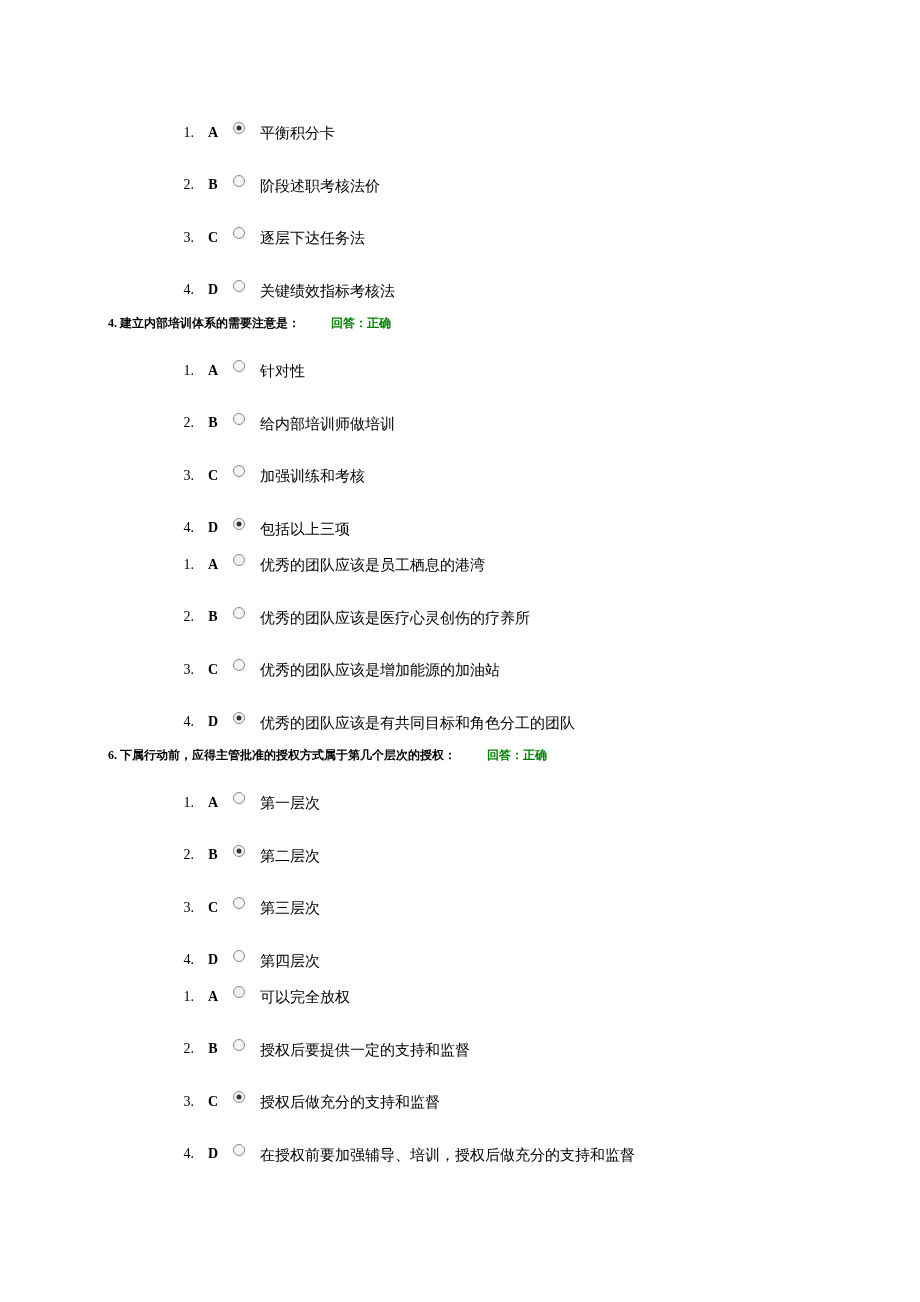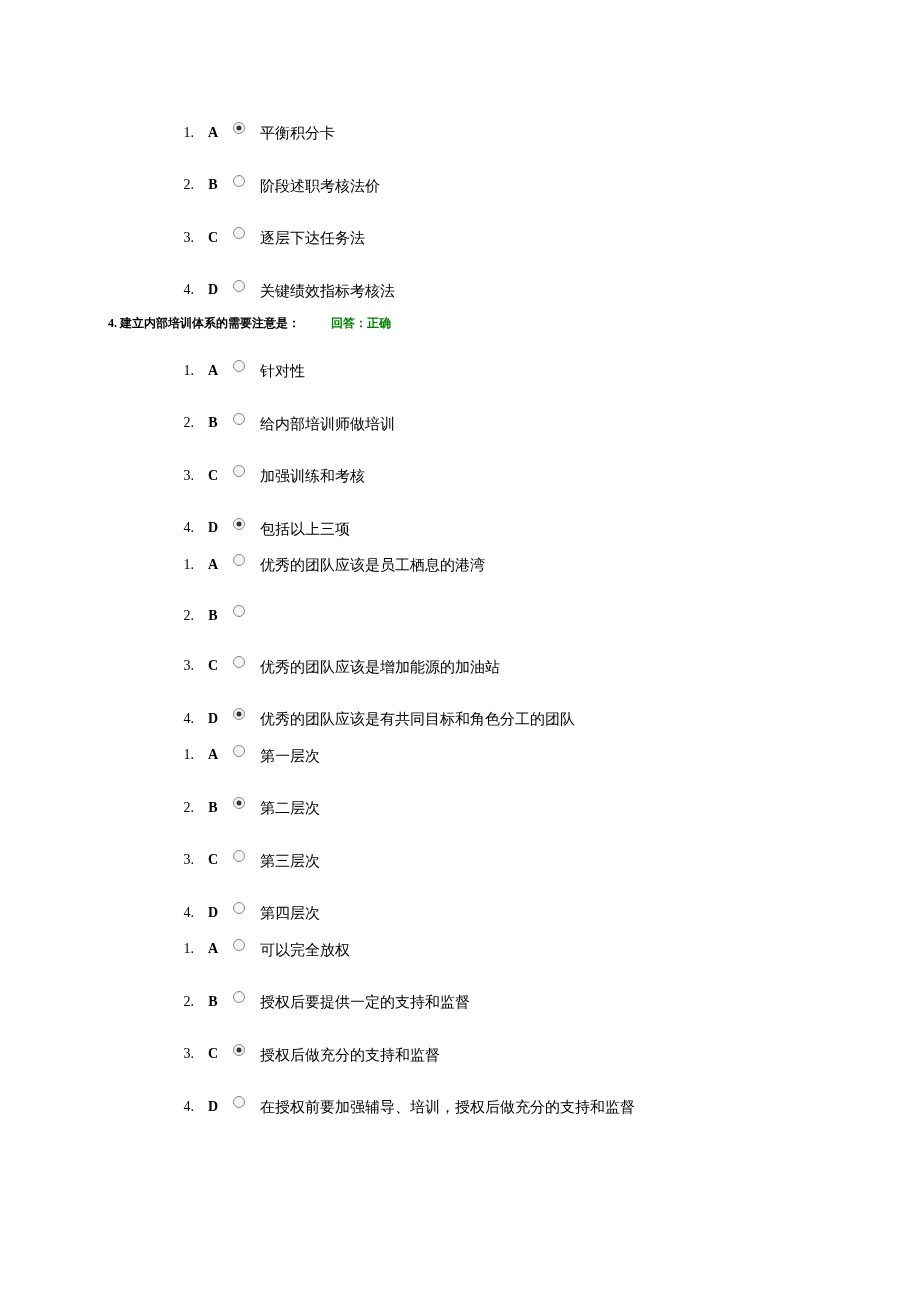--- a/index.html
+++ b/index.html
@@ -177,20 +177,21 @@
     <span class="option-text">优秀的团队应该是员工栖息的港湾</span>
   </div>
   <div class="option-row">
     <span class="option-number">2.</span>
     <span class="option-letter">B</span>
     <span class="radio-icon">
         <svg class="radio-svg" viewBox="0 0 14 14">
           <circle cx="7" cy="7" r="5.5" fill="#f5f5f5" stroke="#888" stroke-width="1"></circle>
         </svg>
       </span>
+    <span class="option-text">优秀的团队应该是医疗心灵创伤的疗养所</span>
   </div>
   <div class="option-row">
     <span class="option-number">3.</span>
     <span class="option-letter">C</span>
     <span class="radio-icon">
         <svg class="radio-svg" viewBox="0 0 14 14">
           <circle cx="7" cy="7" r="5.5" fill="#f5f5f5" stroke="#888" stroke-width="1"></circle>
         </svg>
       </span>
     <span class="option-text">优秀的团队应该是增加能源的加油站</span>
@@ -200,20 +201,25 @@
     <span class="option-letter">D</span>
     <span class="radio-icon">
         <svg class="radio-svg" viewBox="0 0 14 14">
           <circle cx="7" cy="7" r="5.5" fill="#f5f5f5" stroke="#888" stroke-width="1"></circle>
           <circle cx="7" cy="7" r="2.5" fill="#333"></circle>
         </svg>
       </span>
     <span class="option-text">优秀的团队应该是有共同目标和角色分工的团队</span>
   </div>
 
+  <div class="question-line">
+    <span class="question-number">6.</span>
+    <span class="question-text">下属行动前，应得主管批准的授权方式属于第几个层次的授权：</span>
+    <span class="answer-feedback">回答：正确</span>
+  </div>
   <div class="option-row">
     <span class="option-number">1.</span>
     <span class="option-letter">A</span>
     <span class="radio-icon">
         <svg class="radio-svg" viewBox="0 0 14 14">
           <circle cx="7" cy="7" r="5.5" fill="#f5f5f5" stroke="#888" stroke-width="1"></circle>
         </svg>
       </span>
     <span class="option-text">第一层次</span>
   </div>

